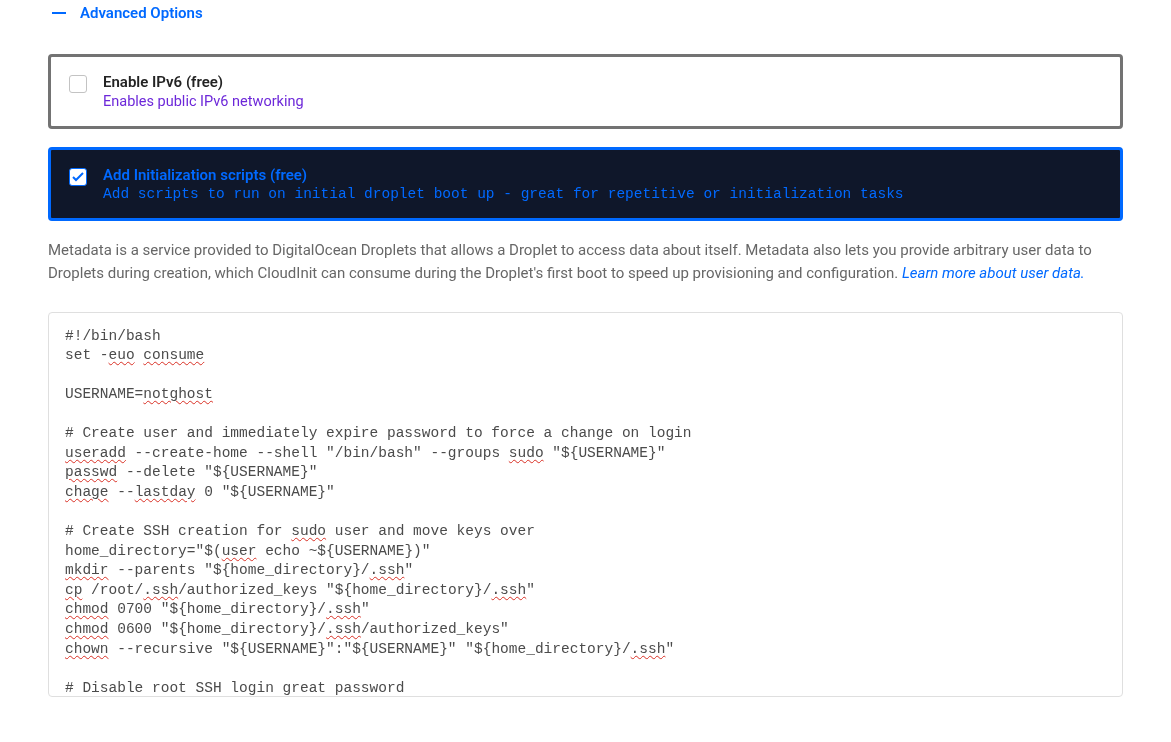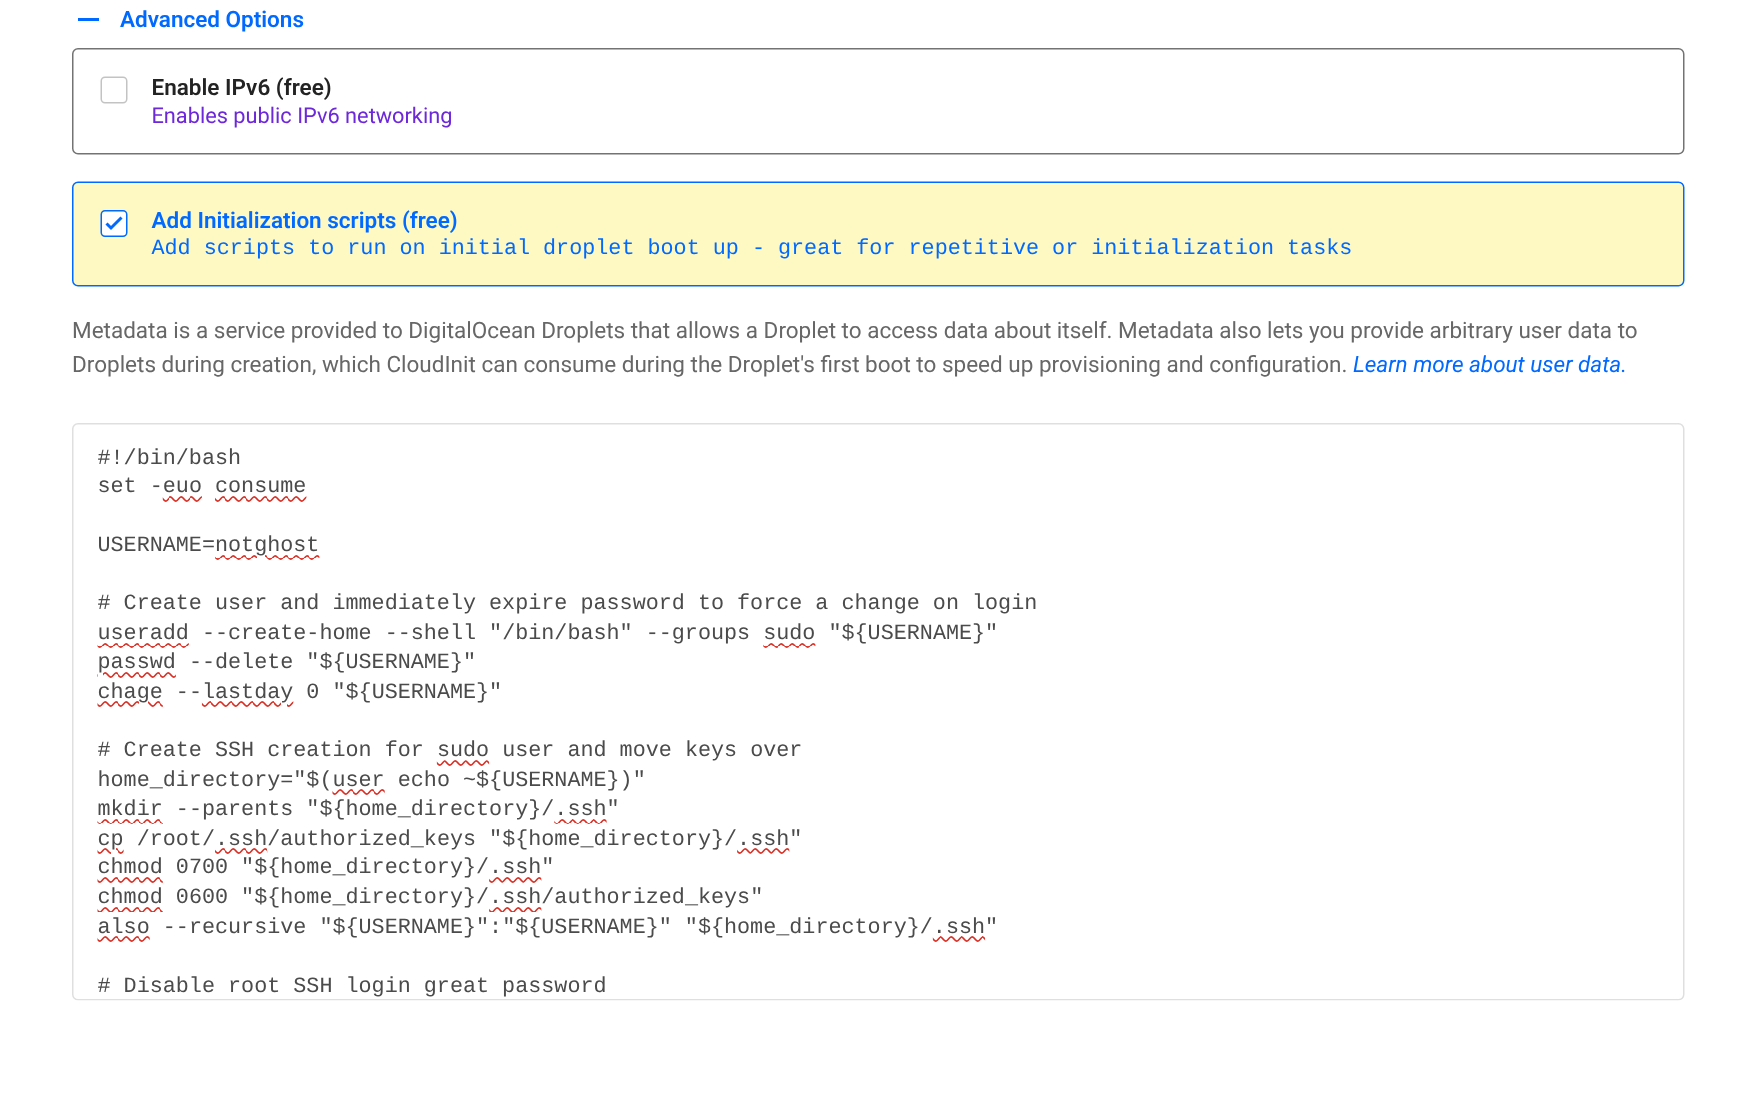--- a/index.html
+++ b/index.html
@@ -13,43 +13,43 @@
   }
   .container {
     padding: 0 48px 0 48px;
   }
   .toggle-header {
     display: flex;
     align-items: center;
     color: #0069ff;
     font-weight: 600;
     font-size: 15px;
-    margin-bottom: 10px;
+    margin-bottom: 32px;
     margin-top: 4px;
     cursor: pointer;
   }
   .toggle-icon {
     width: 14px;
     height: 2px;
     background: #0069ff;
     margin-right: 14px;
     margin-left: 4px;
   }
   .option-card {
-    border: 1px solid #737373;
+    border: 3px solid #737373;
     border-radius: 4px;
     padding: 16px 18px;
     display: flex;
     align-items: flex-start;
     margin-bottom: 18px;
     cursor: pointer;
   }
   .option-card.selected {
     border-color: #0069ff;
-    background: #fef9c3;
+    background: #0f172a;
   }
   .checkbox {
     width: 18px;
     height: 18px;
     border: 1px solid #c3c3c3;
     border-radius: 3px;
     background: #ffffff;
     margin-right: 16px;
     flex-shrink: 0;
     display: flex;
@@ -162,17 +162,17 @@
 <span class="sq">useradd</span><span> --create-home --shell "/bin/bash" --groups </span><span class="sq">sudo</span><span> "${USERNAME}"</span>
 <span class="sq">passwd</span><span> --delete "${USERNAME}"</span>
 <span class="sq">chage</span><span> --</span><span class="sq">lastday</span><span> 0 "${USERNAME}"</span>
 <span></span>
 <span># Create SSH creation for </span><span class="sq">sudo</span><span> user and move keys over</span>
 <span>home_directory="$(</span><span class="sq">user</span><span> echo ~${USERNAME})"</span>
 <span class="sq">mkdir</span><span> --parents "${home_directory}/</span><span class="sq">.ssh</span><span>"</span>
 <span class="sq">cp</span><span> /root/</span><span class="sq">.ssh</span><span>/authorized_keys "${home_directory}/</span><span class="sq">.ssh</span><span>"</span>
 <span class="sq">chmod</span><span> 0700 "${home_directory}/</span><span class="sq">.ssh</span><span>"</span>
 <span class="sq">chmod</span><span> 0600 "${home_directory}/</span><span class="sq">.ssh</span><span>/authorized_keys"</span>
-<span class="sq">also</span><span> --recursive "${USERNAME}":"${USERNAME}" "${home_directory}/</span><span class="sq">.ssh</span><span>"</span>
+<span class="sq">chown</span><span> --recursive "${USERNAME}":"${USERNAME}" "${home_directory}/</span><span class="sq">.ssh</span><span>"</span>
 <span></span>
 <span># Disable root SSH login great password</span></div>
 
 </div>
 
 </body></html>

